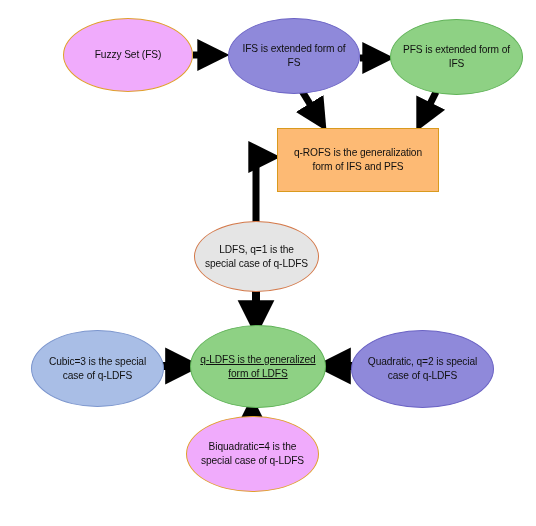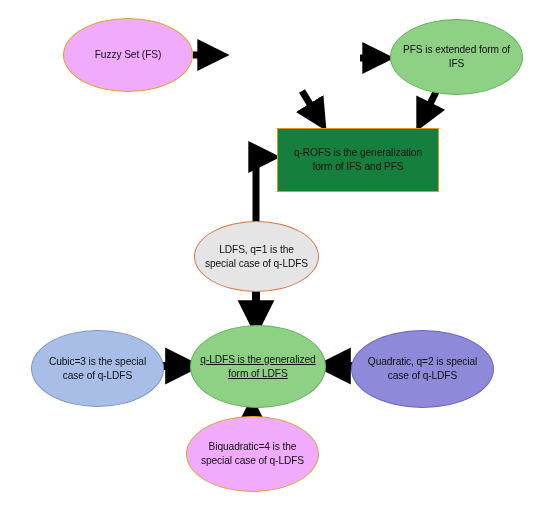--- a/index.html
+++ b/index.html
@@ -46,21 +46,21 @@
   }
   .rect {
     border-radius: 0;
   }
   
   .fill-yellow  { background: #f0abfc; border: 1.3px solid #e0a12c; }
   .fill-purple  { background: #8f89da; border: 1.3px solid #6b63c4; }
   .fill-green   { background: #8ed184; border: 1.3px solid #5fb257; }
   .fill-orange  { background: #e5e5e5; border: 1.3px solid #d4794a; }
   .fill-blue    { background: #a9bee6; border: 1.3px solid #7b95cd; }
-  .fill-rect-yellow { background: #15803d; border: 1.6px solid #d99a1e; }
+  .fill-rect-yellow { background: #fdba74; border: 1.6px solid #d99a1e; }
 </style>
 </head>
 <body>
 
 <div id="canvas">
 
   <svg id="edges" viewBox="0 0 536 526" xmlns="http://www.w3.org/2000/svg">
     <defs>
       <marker id="ah" markerWidth="5" markerHeight="5" refX="3.1" refY="2.5" orient="auto" markerUnits="strokeWidth">
         <path d="M0,0.2 L4.6,2.5 L0,4.8 z" fill="#000000"></path>
@@ -83,20 +83,23 @@
 
     <line x1="352" y1="366" x2="326" y2="366" stroke="#000000" stroke-width="8" marker-end="url(#ah)"></line>
 
     <line x1="252" y1="437" x2="252" y2="408" stroke="#000000" stroke-width="8" marker-end="url(#ah)"></line>
   </svg>
 
   <div class="node ellipse fill-yellow" style="left:63px; top:18px; width:130px; height:74px;">
     <span class="label">Fuzzy Set (FS)</span>
   </div>
 
+  <div class="node ellipse fill-purple" style="left:228px; top:18px; width:132px; height:76px;">
+    <span class="label">IFS is extended form of FS</span>
+  </div>
 
   <div class="node ellipse fill-green" style="left:390px; top:19px; width:133px; height:76px;">
     <span class="label">PFS is extended form of IFS</span>
   </div>
 
   <div class="node rect fill-rect-yellow" style="left:277px; top:128px; width:162px; height:64px;">
     <span class="label">q-ROFS is the generalization form of IFS and PFS</span>
   </div>
 
   <div class="node ellipse fill-orange" style="left:194px; top:221px; width:125px; height:71px;">

